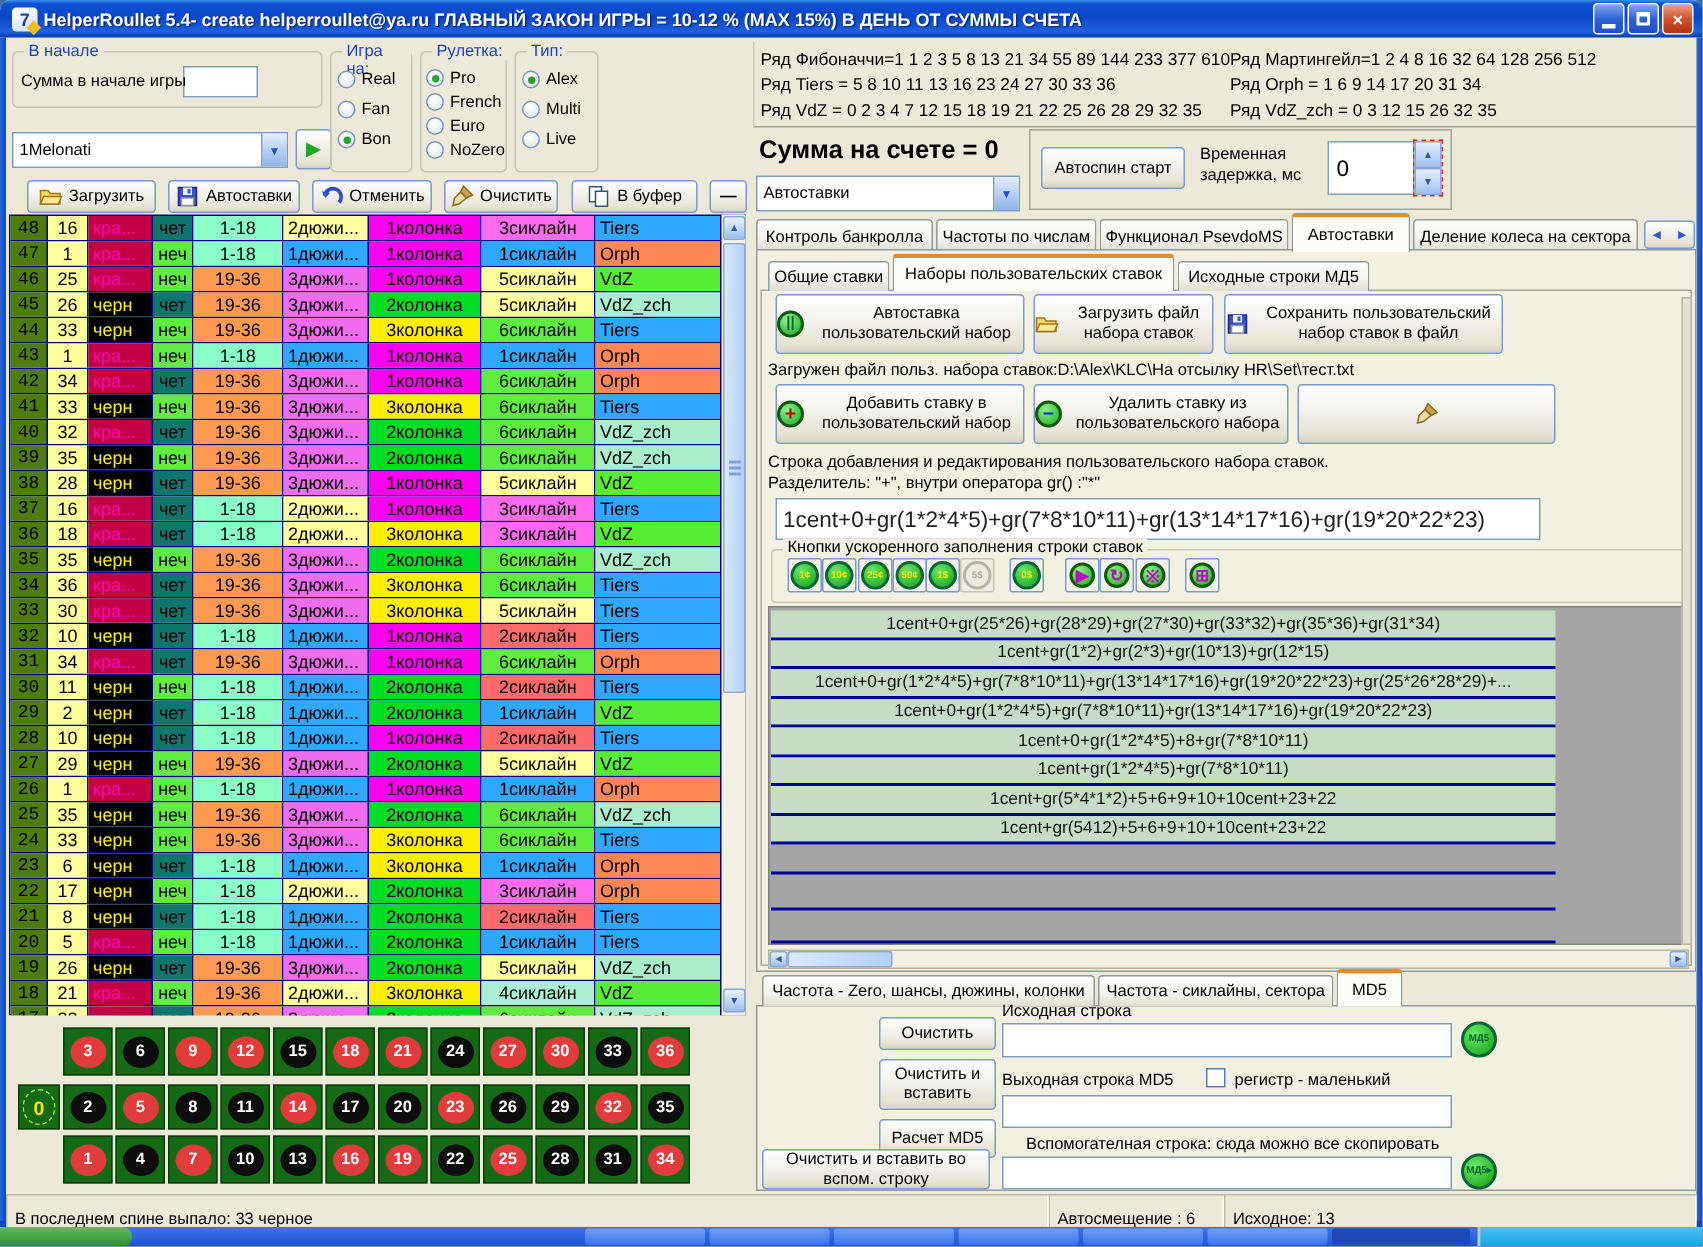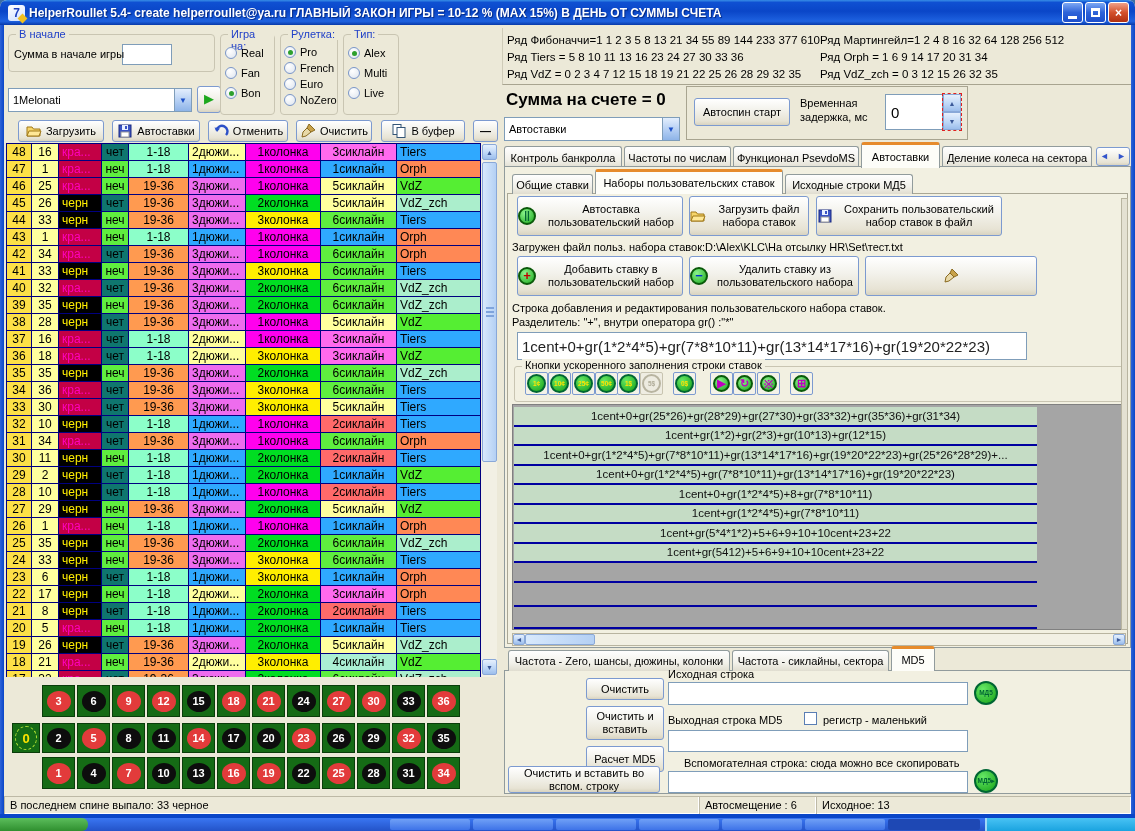--- a/index.html
+++ b/index.html
@@ -49,21 +49,21 @@
   
   .toolbar-area{position:absolute;left:0;top:118px;width:497px;height:26px;}
   .tbtn{top:2px;height:22px;}
   .spintable{position:absolute;left:6px;top:143px;width:491px;height:534px;border:1px solid #000080;background:#fff;}
   .trow{display:flex;height:17px;border-bottom:1px solid #000080;}
   .tcell{height:100%;border-right:1px solid #000080;font-size:12px;display:flex;align-items:center;justify-content:center;
     overflow:hidden;white-space:nowrap;color:#000;}
   .tc4,.tc0,.tc1,.tc3,.tc6,.tc7{justify-content:center;}
   .tc2,.tc5{justify-content:flex-start;padding-left:3px;}
   .tc8{justify-content:flex-start;padding-left:3px;}
-  .c-rownum{background:#fde047;}.c-num{background:#FFFF9E;}
+  .c-rownum{background:#4d7c0f;font-family:Liberation Mono, monospace;}.c-num{background:#FFFF9E;}
   .c-red{background:#C30045;color:#FF00BB;}.c-black{background:#000;color:#FFEE00;}
   .c-even{background:#0f766e;}.c-odd{background:#5FEE3F;}
   .c-low{background:#8CFFC9;}.c-high{background:#FF9A50;}
   .c-d1{background:#2FA9FF;}.c-d2{background:#FFFF9E;}.c-d3{background:#EE6CEE;}
   .c-col1{background:#FF00EE;}.c-col2{background:#00DD22;}.c-col3{background:#FFEE00;}
   .c-s1{background:#2FA9FF;text-align:center;}.c-s2{background:#FF6A6A;}.c-s3{background:#FF6AEE;}.c-s4{background:#ABEFD3;}
   .c-s5{background:#FFFF9E;}.c-s6{background:#5FEE3F;}
   .c-tiers{background:#2FA9FF;}.c-orph{background:#FF8855;}.c-vdz{background:#55EE33;}.c-vdzzch{background:#ABEECC;}
   .partialwrap{overflow:hidden;height:7px;}
   
@@ -114,21 +114,21 @@
   .emptyline{position:absolute;left:1px;width:523px;height:0;border-bottom:2px solid #0000A0;}
   .hsb{position:absolute;left:512px;top:633px;width:614px;height:13px;background:#F2F0E4;border:1px solid #B8B4A0;z-index:5;display:flex;align-items:center;}
   .vgroove{position:absolute;left:1121px;top:198px;width:7px;height:432px;background:#E4E1D2;border:1px solid #B8B4A0;z-index:6;}
   .bottomtabs .tab{top:650px;height:21px;z-index:2;}
   .bottomtabs .tab.active{top:646px;height:25px;z-index:4;}
   .md5panel{position:absolute;left:504px;top:670px;width:627px;height:124px;border:1px solid #919B9C;background:#F2F0E1;z-index:3;}
   .mcircle{width:24px;height:24px;border-radius:50%;background:radial-gradient(circle at 35% 30%,#66E866,#16A016);
     border:2px solid #063;color:#063;font-size:6.5px;font-weight:bold;display:flex;align-items:center;justify-content:center;text-align:center;line-height:1;}
   .chk{position:absolute;width:13px;height:13px;background:#fff;border:1px solid #5A7EB4;z-index:5;}
   
-  .statusbar{position:absolute;left:4px;top:796px;width:1127px;height:18px;background:#ECE9D8;display:flex;}
+  .statusbar{position:absolute;left:4px;top:796px;width:1127px;height:34px;background:#ECE9D8;display:flex;}
   .statusseg{height:100%;box-shadow:inset 1px 1px 0 #BDB9A6, inset -1px -1px 0 #FFFFFF;display:flex;align-items:center;padding:0 6px;
     font-size:11px;white-space:nowrap;overflow:hidden;}
   .taskbar{position:absolute;left:0;top:818px;width:1135px;height:13px;background:linear-gradient(180deg,#3A76F2,#2353C8);}
   .startbtn{position:absolute;left:0;top:0;width:88px;height:13px;background:linear-gradient(180deg,#5CBE5C,#2F8F2F);border-radius:0 6px 6px 0;}
   .taskitem{position:absolute;top:1px;height:11px;background:linear-gradient(180deg,#6FA0F6,#3E73E8);border-radius:2px;}
   .taskitem.pressed{background:#1E48B4;}
   .tray{position:absolute;right:0;top:0;width:150px;height:13px;background:linear-gradient(180deg,#49C3F4,#1AA3E0);border-left:2px solid #9FD8F8;}
 </style>
 </head>
 <body>

